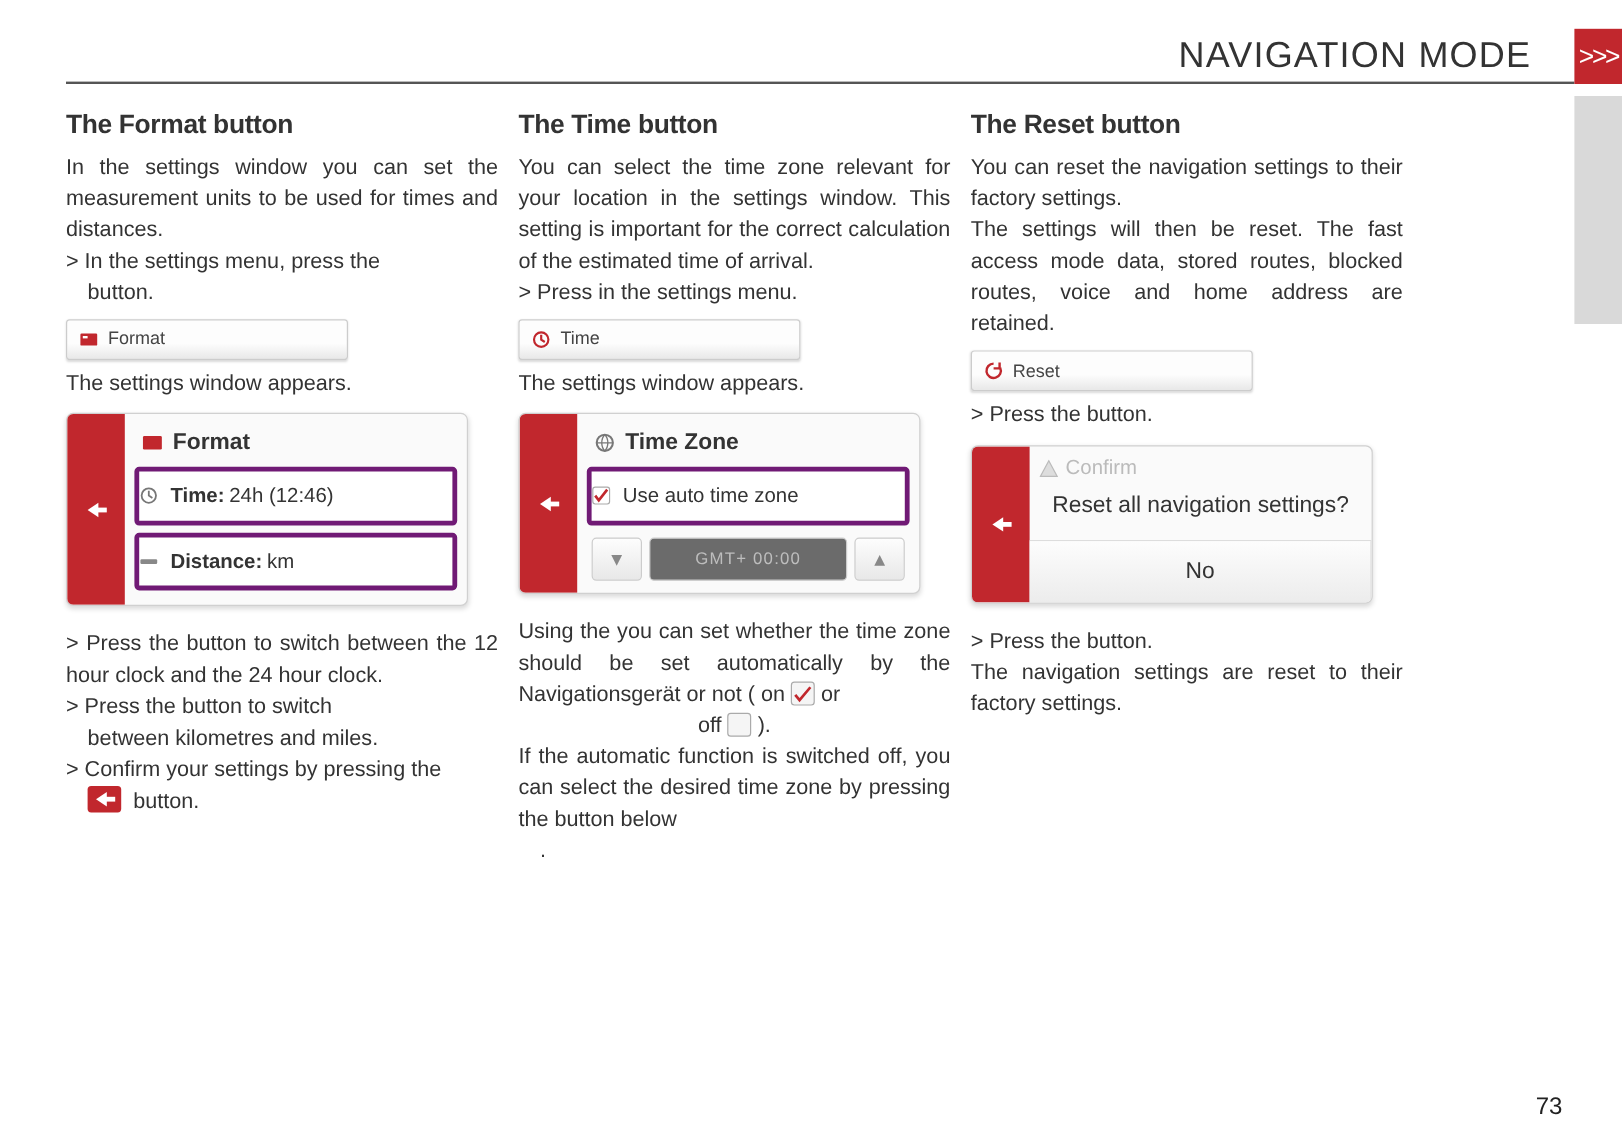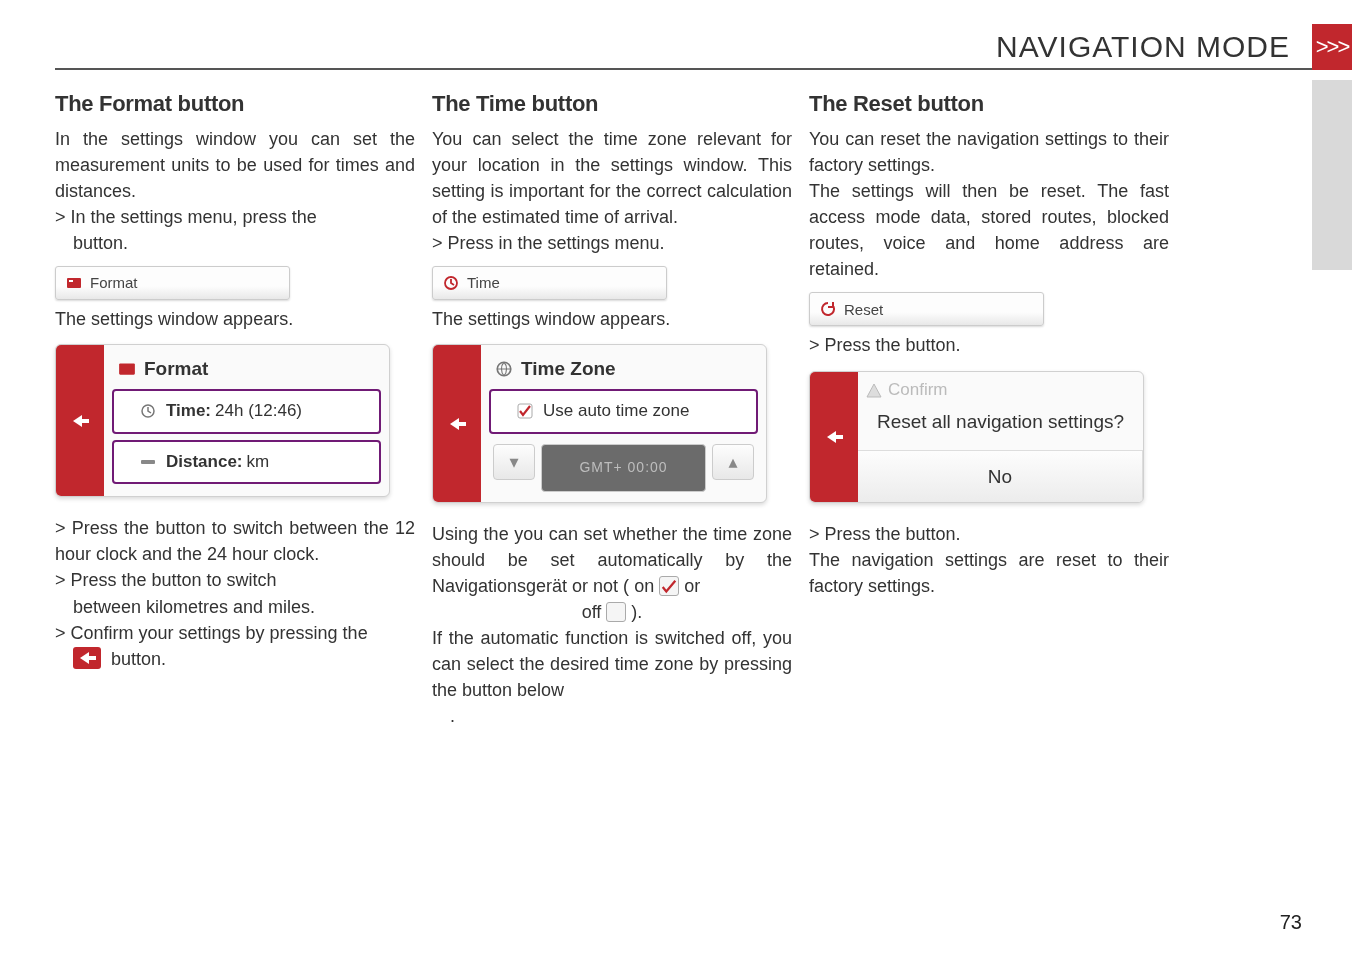--- a/index.html
+++ b/index.html
@@ -17,21 +17,21 @@
     border-bottom: 2px solid #555;
     padding-bottom: 4px;
     margin-bottom: 18px;
     position: relative;
   }
   .header-title {
     font-size: 30px;
     letter-spacing: 1px;
     color: #333;
     font-weight: 400;
-    margin-right: 22px;
+    margin-right: 36px;
   }
   .chevrons {
     position: absolute;
     right: -40px;
     top: -6px;
     width: 40px;
     height: 46px;
     background: #c1272d;
     color: #fff;
     font-size: 22px;
@@ -103,44 +103,44 @@
   .panel .redbar svg { width: 26px; height: 20px; }
   .panel .body { flex: 1; padding: 6px 8px; }
   .panel .hdr {
     display: flex; align-items: center;
     font-weight: 700; font-size: 19px; color: #333;
     padding: 4px 6px 6px 6px;
   }
   .panel .hdr .ic { margin-right: 8px; width:18px; height:18px; display:inline-flex; }
   .panel .row {
     background: #fff;
-    border: 2px solid #701a75;
+    border: 4px solid #701a75;
     border-radius: 4px;
-    padding: 8px 26px;
+    padding: 8px 0;
     margin-bottom: 6px;
     font-size: 17px;
     color: #333;
     display: flex;
     align-items: center;
   }
   .panel .row .ic { margin-right: 10px; width:16px; height:16px; display:inline-flex; }
   .panel .row b { margin-right: 4px; }
   .timezone-ctrl {
     margin-top: 10px;
     display: flex; gap: 6px; padding: 0 4px 4px 4px;
   }
   .tz-btn {
     flex: 0 0 42px; height: 36px;
     border: 1px solid #ccc; border-radius: 4px;
     background: linear-gradient(#fdfdfd,#e8e8e8);
     display:flex; align-items:center; justify-content:center;
     color:#888; font-size:18px;
   }
   .tz-mid {
-    flex:1; height:48px;
+    flex:1; height:36px;
     border:1px solid #ccc; border-radius:4px;
     background:#6b6b6b; color:#bdbdbd;
     display:flex; align-items:center; justify-content:center;
     font-size:14px; letter-spacing:1px;
   }
   .dialog .warn-hdr {
     color:#bbb; font-size:17px; padding:6px 8px 2px 8px;
     display:flex; align-items:center;
   }
   .dialog .msg {

